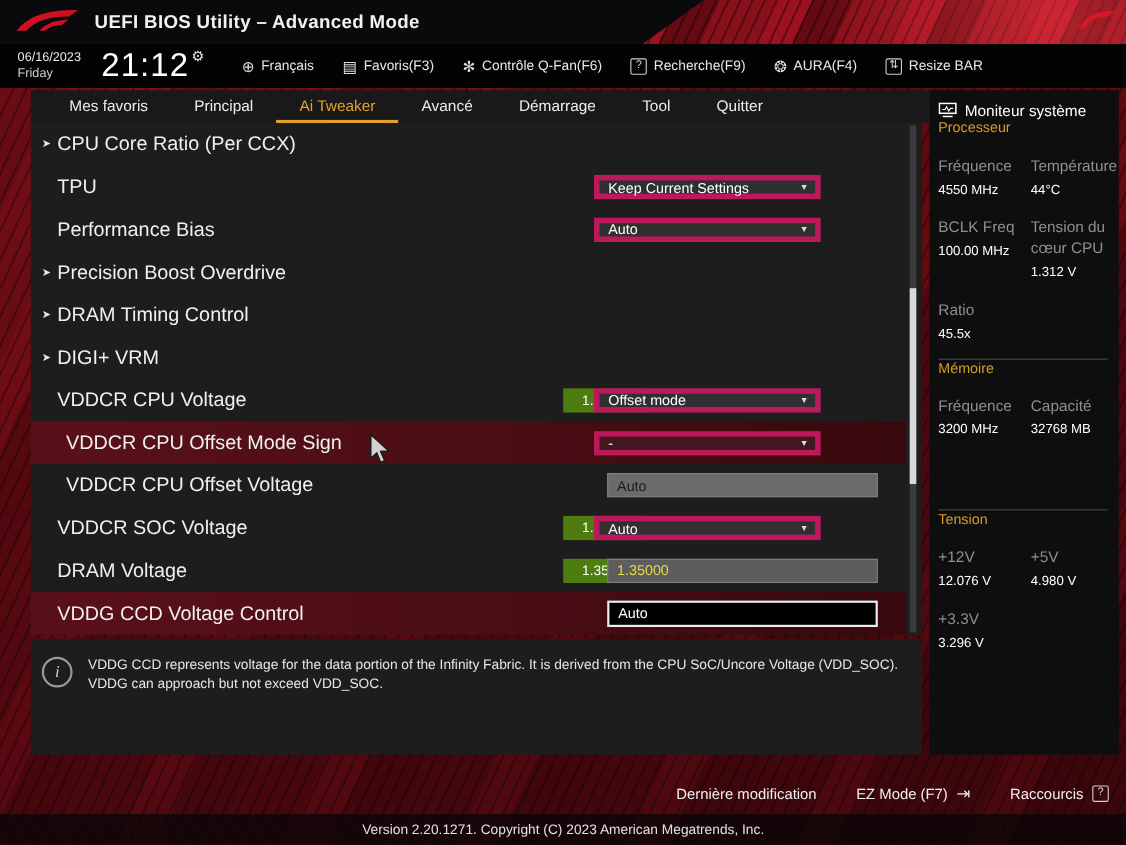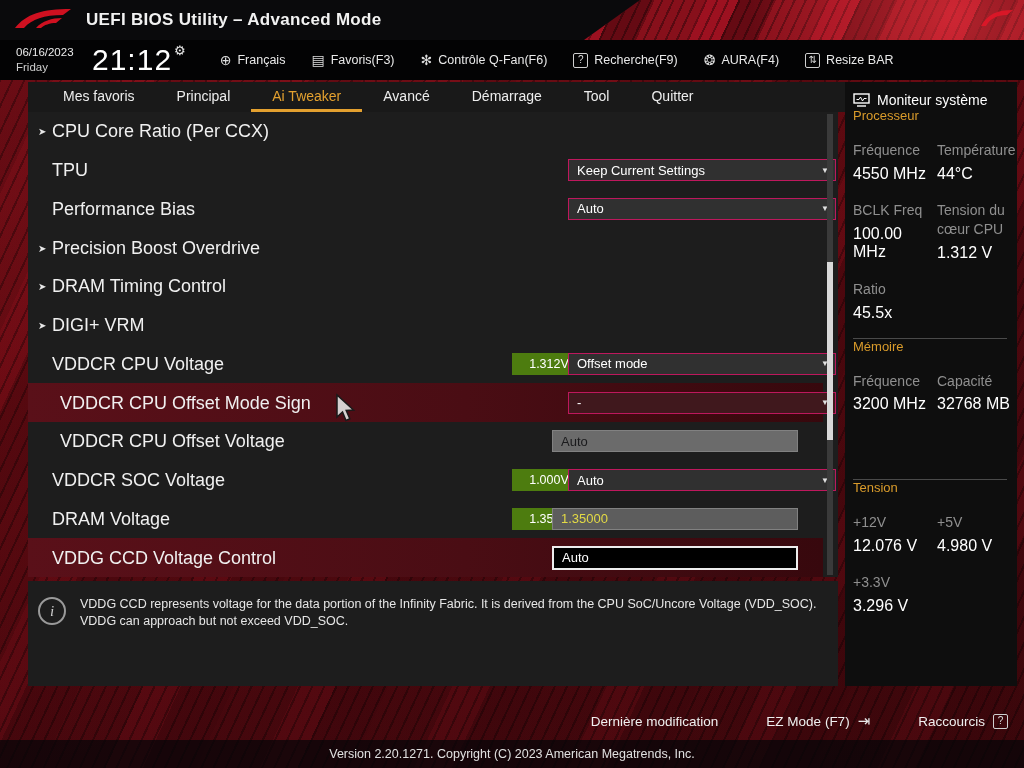--- a/index.html
+++ b/index.html
@@ -44,21 +44,21 @@
   .tab{padding:0 21px;font-size:14px;color:#ededed;display:flex;align-items:center;white-space:nowrap;border-bottom:3px solid transparent}
   .tab.active{color:#e3a02f;border-bottom-color:#e3a02f}
 
   
   .mainpanel{position:absolute;left:28px;top:112px;width:810px;height:465px;background:#1d1d1d;z-index:4}
   .row{position:relative;height:38.75px;width:100%}
   .row.hl{width:795px;background:linear-gradient(90deg,#5a1019 0%,#4a0d14 55%,#37080d 100%)}
   .lbl{position:absolute;left:24px;top:50%;transform:translateY(-50%);font-size:18px;color:#f0f0f0;white-space:nowrap}
   .lbl.ind{left:32px}
   .arrow{position:absolute;left:10px;top:50%;transform:translateY(-50%);font-size:10px;color:#e8e8e8}
-  .dd{position:absolute;left:540px;top:50%;transform:translateY(-50%);width:268px;height:22px;background:#303030;border:1px solid #be185d;display:flex;align-items:center}
+  .dd{position:absolute;left:512px;top:50%;transform:translateY(-50%);width:206px;height:22px;background:#303030;border:5px solid #be185d;display:flex;align-items:center}
   .hl .dd{background:#40181d}
   .dd-val{flex:1;padding-left:8px;font-size:13px;color:#fff;white-space:nowrap;overflow:hidden}
   .dd-arrow{width:20px;text-align:center;font-size:8px;color:#e0e0e0}
   .badge{position:absolute;left:484px;top:50%;transform:translateY(-50%);width:74px;height:22px;background:#4d7c0f;color:#fff;font-size:12.5px;display:flex;align-items:center;justify-content:center}
   .inp{position:absolute;left:524px;top:50%;transform:translateY(-50%);width:246px;height:22px;background:#6b6b6b;border:1px solid #818181;display:flex;align-items:center;padding-left:8px;font-size:13px;color:#1a1a1c}
   .inp.mod{background:#5d5d5d;color:#e3da45}
   .inp.focus{background:#000;border:2px solid #ededed;color:#fff;height:24px}
   .scrolltrack{position:absolute;left:799px;top:2px;width:6px;height:461px;background:#3a3a3a}
   .scrollthumb{position:absolute;left:0;top:148px;width:6px;height:178px;background:#d9d9d9}
 
@@ -67,27 +67,27 @@
   .info-icon{position:absolute;left:10px;top:16px;width:28px;height:28px;border:2px solid #9a9a9a;border-radius:50%;color:#cfcfcf;display:flex;align-items:center;justify-content:center;font-size:15px;font-family:"Liberation Serif",serif;font-style:italic}
   .info-text{position:absolute;left:52px;top:15px;width:756px;font-size:12.5px;color:#e6e6e6;line-height:1.35}
 
   
   .sidebar{position:absolute;left:845px;top:82px;width:172px;height:604px;background:#0e0e0e;color:#fff;z-index:4}
   .sb-header{display:flex;align-items:center;gap:7px;padding:10px 0 0 8px;font-size:14px;color:#fff}
   .sb-section{padding-left:8px}
   .sb-heading{color:#d99b2b;font-size:13px;}
   .sb-grid{display:grid;grid-template-columns:84px auto;row-gap:18px;margin-top:18px}
   .sb-label{color:#8f8f8f;font-size:14px;line-height:1.35;padding-right:6px}
-  .sb-value{color:#fff;font-size:16px;margin-top:5px}
+  .sb-value{color:#fff;font-size:12px;margin-top:5px}
   .sb-line{border:none;border-top:1px solid #4a4a4a;margin:16px 10px 0 8px}
   .sb-line.memline{margin-top:66px}
 
   
   .footer{position:absolute;left:0;top:686px;width:1024px;height:82px;z-index:5}
-  .footer-actions{position:absolute;right:16px;top:26px;display:flex;align-items:center;gap:48px;color:#f0f0f0;font-size:13.5px}
+  .footer-actions{position:absolute;right:16px;top:26px;display:flex;align-items:center;gap:36px;color:#f0f0f0;font-size:13.5px}
   .fa-item{display:flex;align-items:center;gap:8px;white-space:nowrap}
   .fa-glyph{font-size:15px;color:#e8e8e8}
   .versionbar{position:absolute;left:0;bottom:0;width:100%;height:28px;background:rgba(5,5,8,0.72);display:flex;align-items:center;justify-content:center;font-size:12.5px;color:#e0e0e0}
 
   .cursor{position:absolute;left:333px;top:393px;z-index:20}
 </style>
 </head>
 <body>
 
 <div class="stage">

